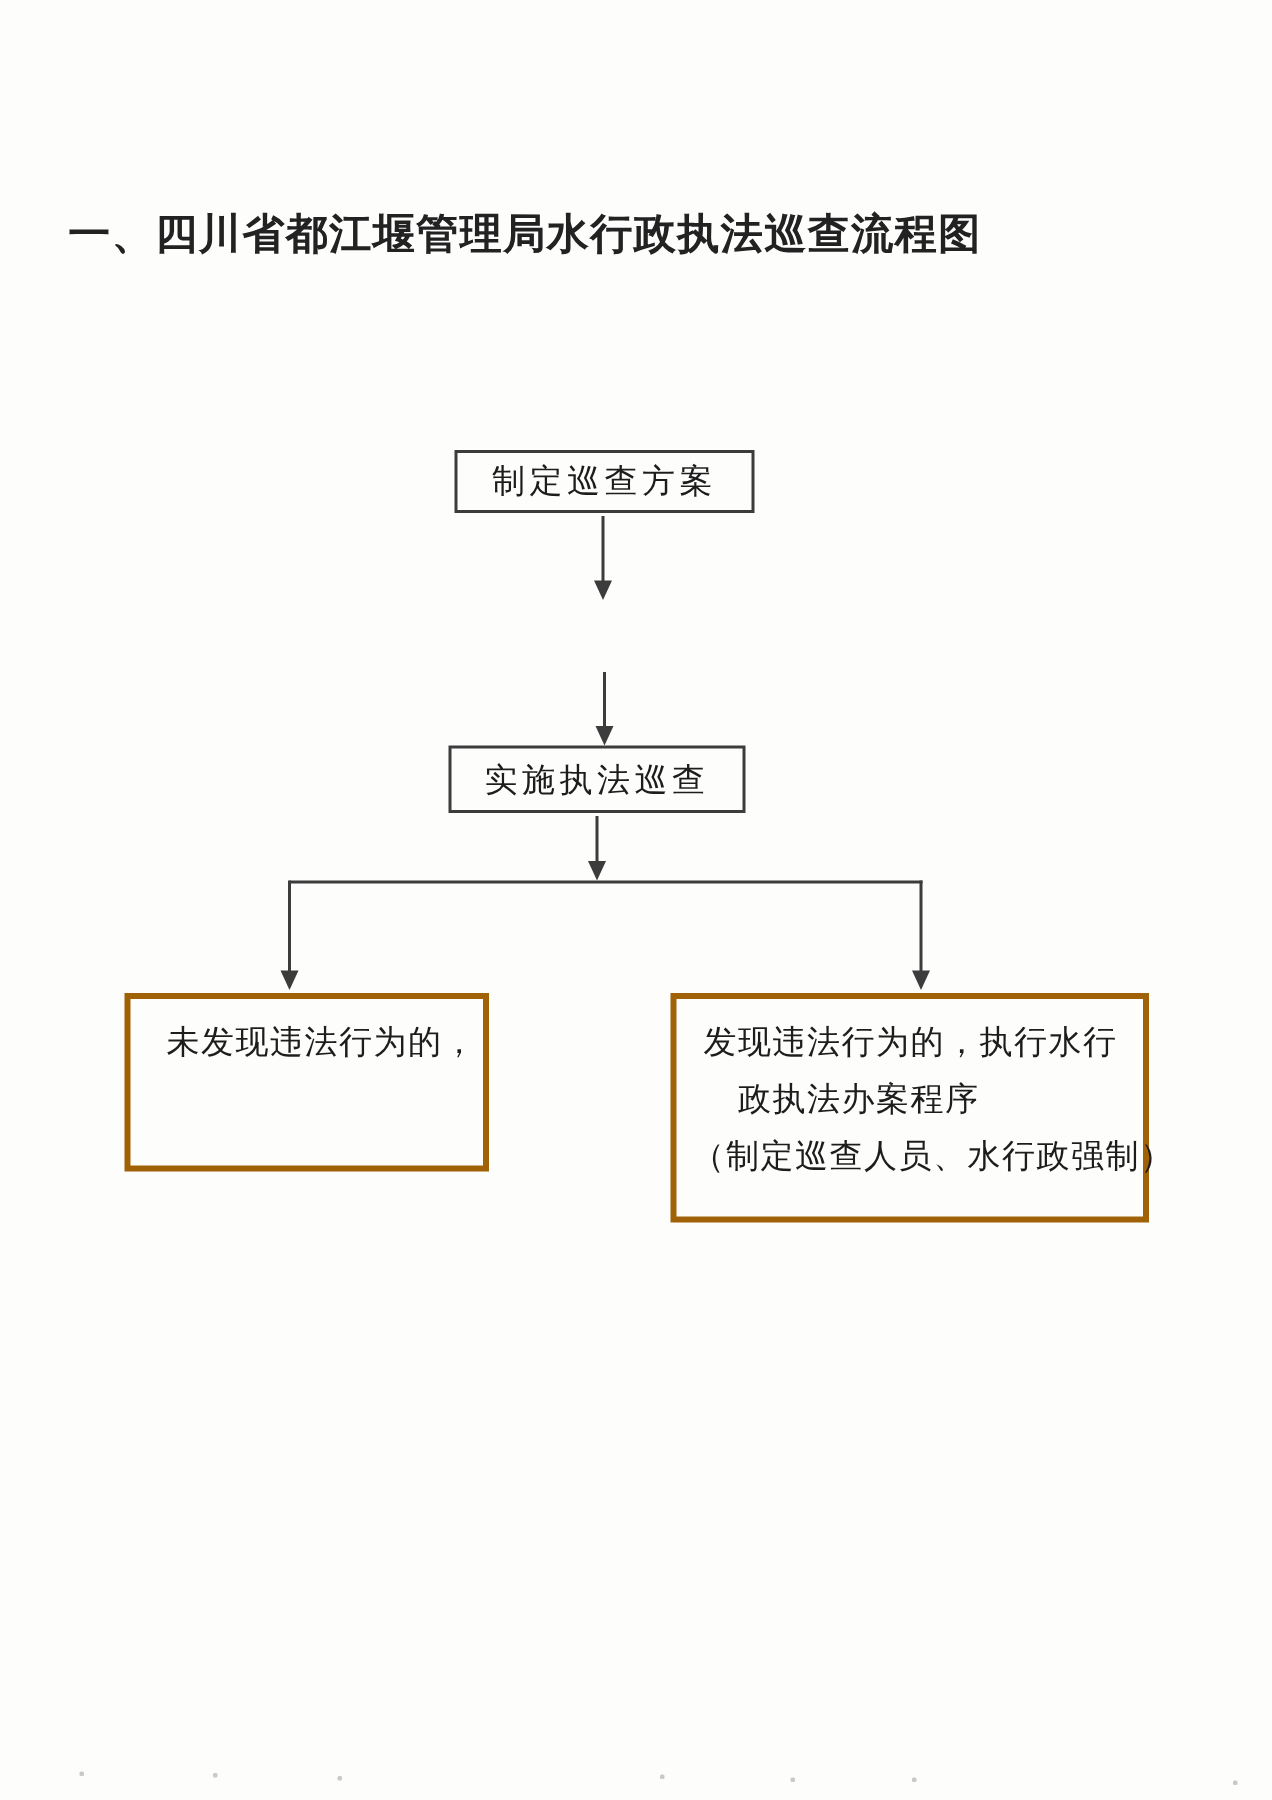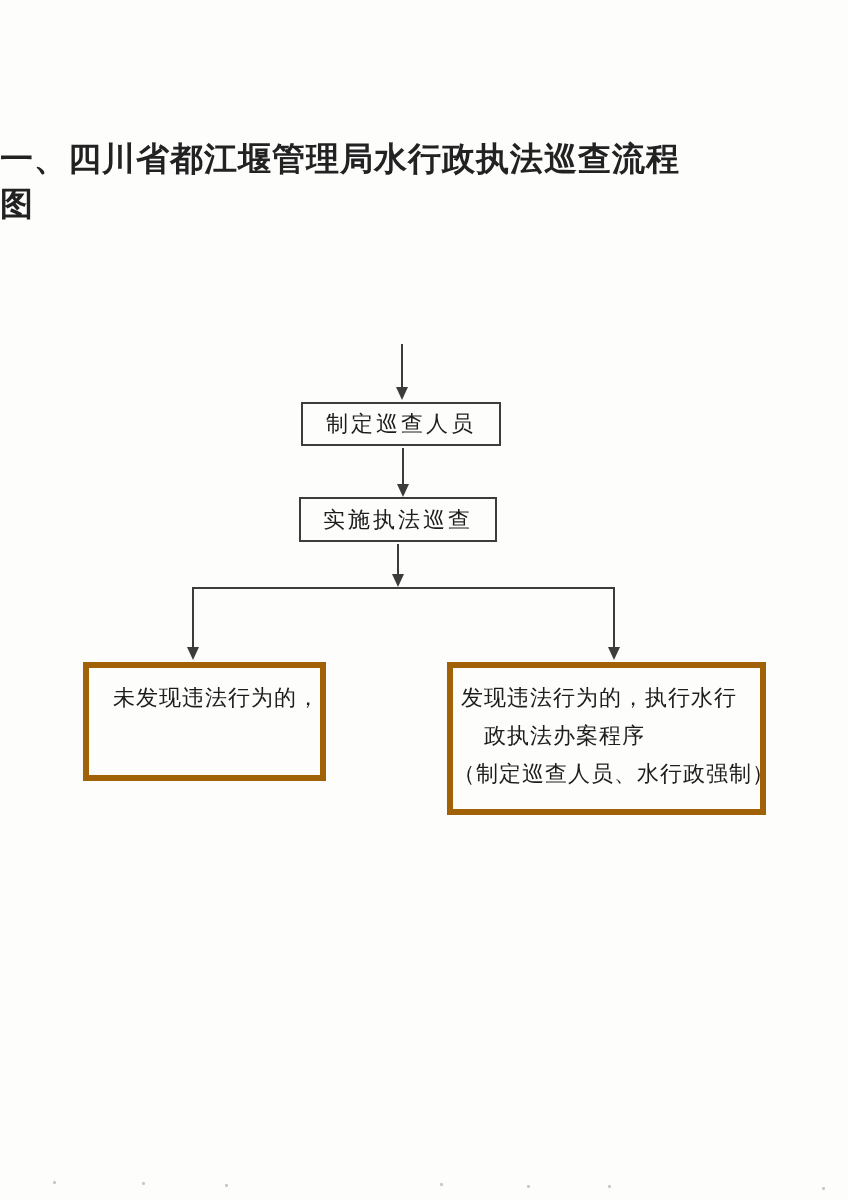--- a/index.html
+++ b/index.html
@@ -17,22 +17,22 @@
     font-family: "DejaVu Serif", "Liberation Serif", serif;
     color: #1d1d1d;
   }
 
   
   .doc-title {
     position: absolute;
     left: 0;
     top: 137px;
     width: 700px;
-    text-align: left;
-    font-size: 33px;
+    text-align: center;
+    font-size: 28px;
     font-weight: bold;
     letter-spacing: 1px;
     color: #222222;
   }
 
   
   .flow-box {
     position: absolute;
     border: 2px solid #3c3c3c;
     background: transparent;
@@ -44,35 +44,35 @@
     color: #1d1d1d;
     box-sizing: border-box;
   }
   #box-step1 { left: 303px; top: 300px; width: 200px; height: 42px; }
   #box-step2 { left: 301px; top: 402px; width: 200px; height: 44px; }
   #box-step3 { left: 299px; top: 497px; width: 198px; height: 45px; justify-content: center; }
 
   
   .outcome-box {
     position: absolute;
-    border: 6px solid #a16207;
+    border: 4px solid #a16207;
     background: transparent;
     box-sizing: border-box;
     font-size: 22px;
     line-height: 38px;
     letter-spacing: 1px;
     color: #1d1d1d;
   }
   #box-no-violation {
     left: 83px; top: 662px; width: 243px; height: 119px;
     padding: 11px 6px 0 24px;
   }
   #box-violation {
     left: 447px; top: 662px; width: 319px; height: 153px;
-    padding: 11px 6px 0 0;
+    padding: 11px 6px 0 10px;
   }
   .tline { white-space: nowrap; }
   .ind-a { margin-left: 8px; }
   .ind-b { margin-left: 31px; }
   .ind-c { margin-left: 0; }
 
   
   .vline {
     position: absolute;
     width: 2px;
@@ -122,27 +122,27 @@
   #spk6 { left: 608px; top: 1185px; }
   #spk7 { left: 822px; top: 1187px; }
 </style>
 </head>
 <body>
 
 <div class="page">
 
   <div class="doc-title">一、四川省都江堰管理局水行政执法巡查流程图</div>
 
+  <div class="flow-box" id="box-step1">
+    <span>制定巡查方案</span>
+  </div>
 
   <div class="vline" id="conn1-line"></div>
   <div class="arrowhead-down" id="conn1-head"></div>
 
-  <div class="flow-box" id="box-step2">
-    <span>制定巡查人员</span>
-  </div>
 
   <div class="vline" id="conn2-line"></div>
   <div class="arrowhead-down" id="conn2-head"></div>
 
   <div class="flow-box" id="box-step3">
     <span>实施执法巡查</span>
   </div>
 
   <div class="vline" id="conn3-line"></div>
   <div class="arrowhead-down" id="conn3-head"></div>

